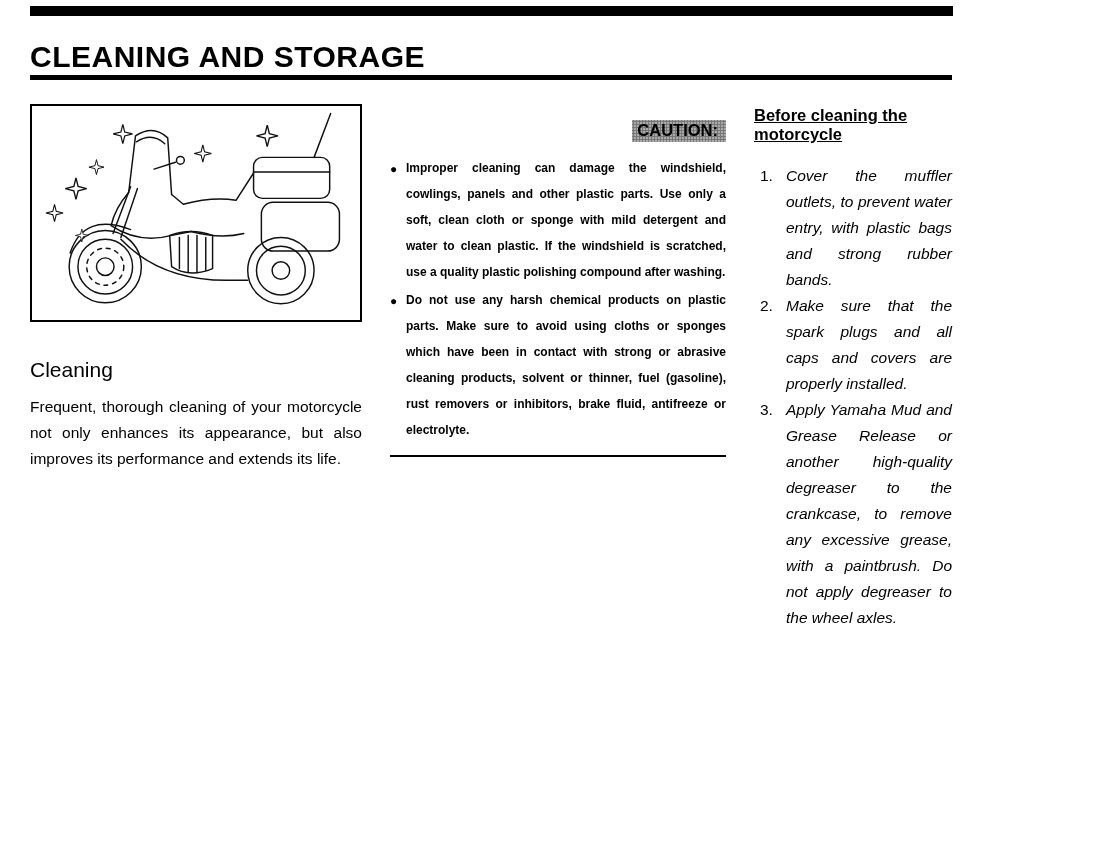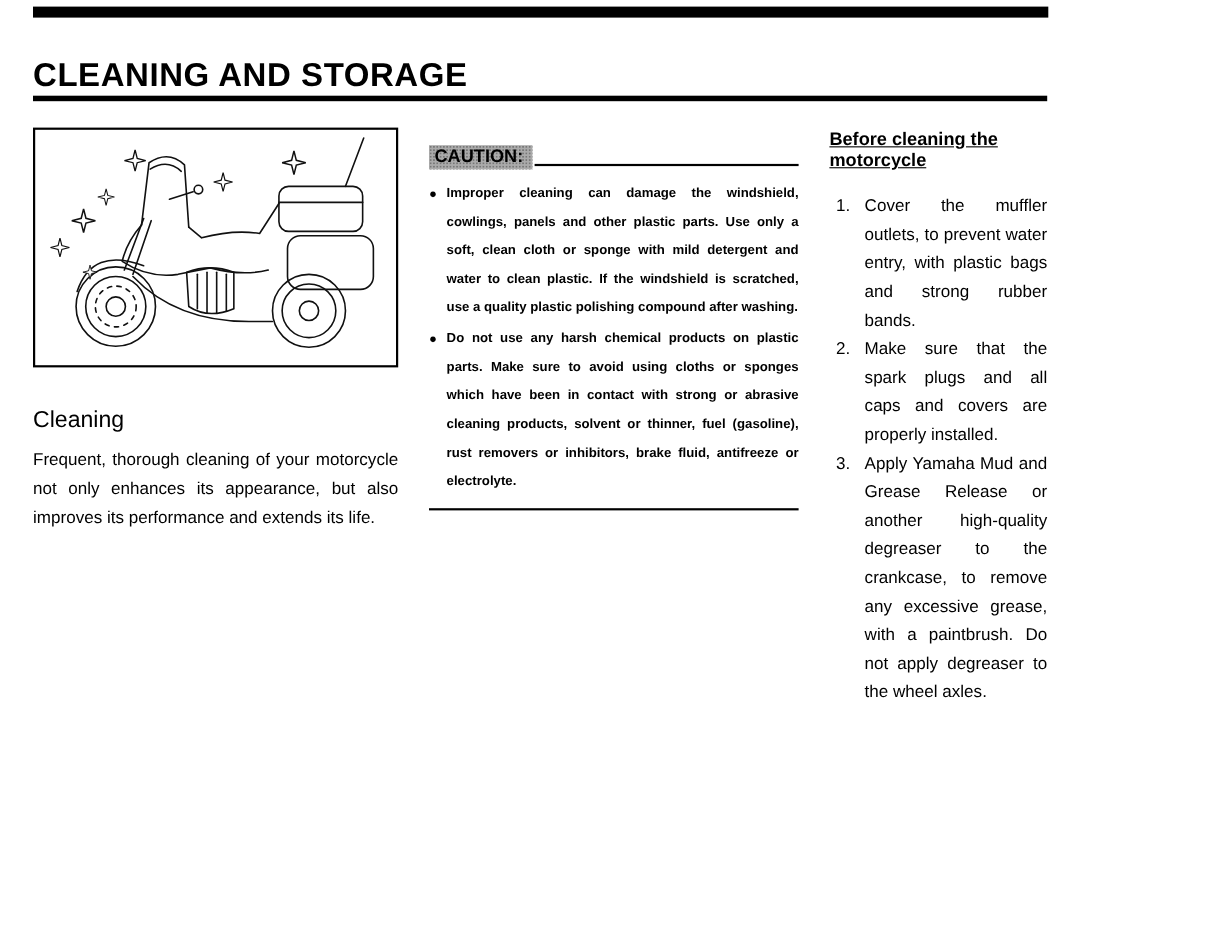--- a/index.html
+++ b/index.html
@@ -1,50 +1,50 @@
 <!DOCTYPE html>
 <html lang="en"><head>
 <meta charset="utf-8">
 <style>
   html,body{margin:0;padding:0;background:#fff;color:#000;
     font-family:"Liberation Sans", sans-serif;}
   .page{position:relative;width:982px;height:844px;box-sizing:border-box;
-    padding:12px 30px;background:#fff;overflow:hidden;}
+    padding:0 30px;background:#fff;overflow:hidden;}
   .top-bar{position:absolute;top:6px;left:30px;right:29px;height:10px;background:#000;}
   .page-title{margin:0;padding-top:40px;padding-bottom:2px;
     font-size:30px;font-weight:bold;letter-spacing:.5px;
     border-bottom:5px solid #000;line-height:1.1;}
   .columns{display:grid;grid-template-columns:332px 336px 1fr;column-gap:28px;
     margin-top:24px;align-items:start;}
 
   
   .figure-frame{box-sizing:border-box;width:332px;height:218px;
     border:2px solid #000;padding:3px;background:#fff;}
   .figure-frame svg{display:block;width:100%;height:100%;}
   .section-heading{margin:36px 0 12px 0;font-size:21px;font-weight:normal;}
   .body-par{margin:0;font-size:15.5px;line-height:26px;text-align:justify;}
 
   
-  .caution-head{display:flex;align-items:flex-end;margin-top:16px;margin-bottom:8px;}
+  .caution-head{display:flex;align-items:flex-end;margin-top:16px;margin-bottom:8px;flex-direction:column;}
   .caution-label{display:inline-block;font-weight:bold;font-size:16.5px;
     padding:1px 8px 2px 5px;color:#000;
     background-color:#aaa;
     background-image:radial-gradient(#777 1px, rgba(0,0,0,0) 1.1px);
     background-size:3px 3px;}
   .caution-rule{flex:1;border-bottom:2.5px solid #000;margin-bottom:3px;margin-left:2px;}
   .bullet{display:flex;margin:0 0 2px 0;}
   .bullet-dot{flex:0 0 16px;font-size:12px;line-height:26px;padding-top:1px;}
   .bullet-text{flex:1;font-weight:bold;font-size:12px;line-height:26px;text-align:justify;}
   .end-rule{border-top:2.5px solid #000;margin-top:12px;}
 
   
   .right-heading{margin:2px 0 19px 0;font-size:16.5px;font-weight:bold;text-decoration:underline;}
   .step{display:flex;padding-left:6px;}
   .step-num{flex:0 0 26px;font-size:15.5px;line-height:26px;}
-  .step-text{flex:1;font-size:15.5px;line-height:26px;text-align:justify;}
+  .step-text{flex:1;font-size:15.5px;line-height:26px;text-align:justify;font-style:italic;}
 
   .page-number{position:absolute;left:0;right:0;bottom:20px;
     text-align:center;font-size:15px;}
 </style>
 </head>
 <body>
 
 <div class="page">
 
   <div class="top-bar"></div>

